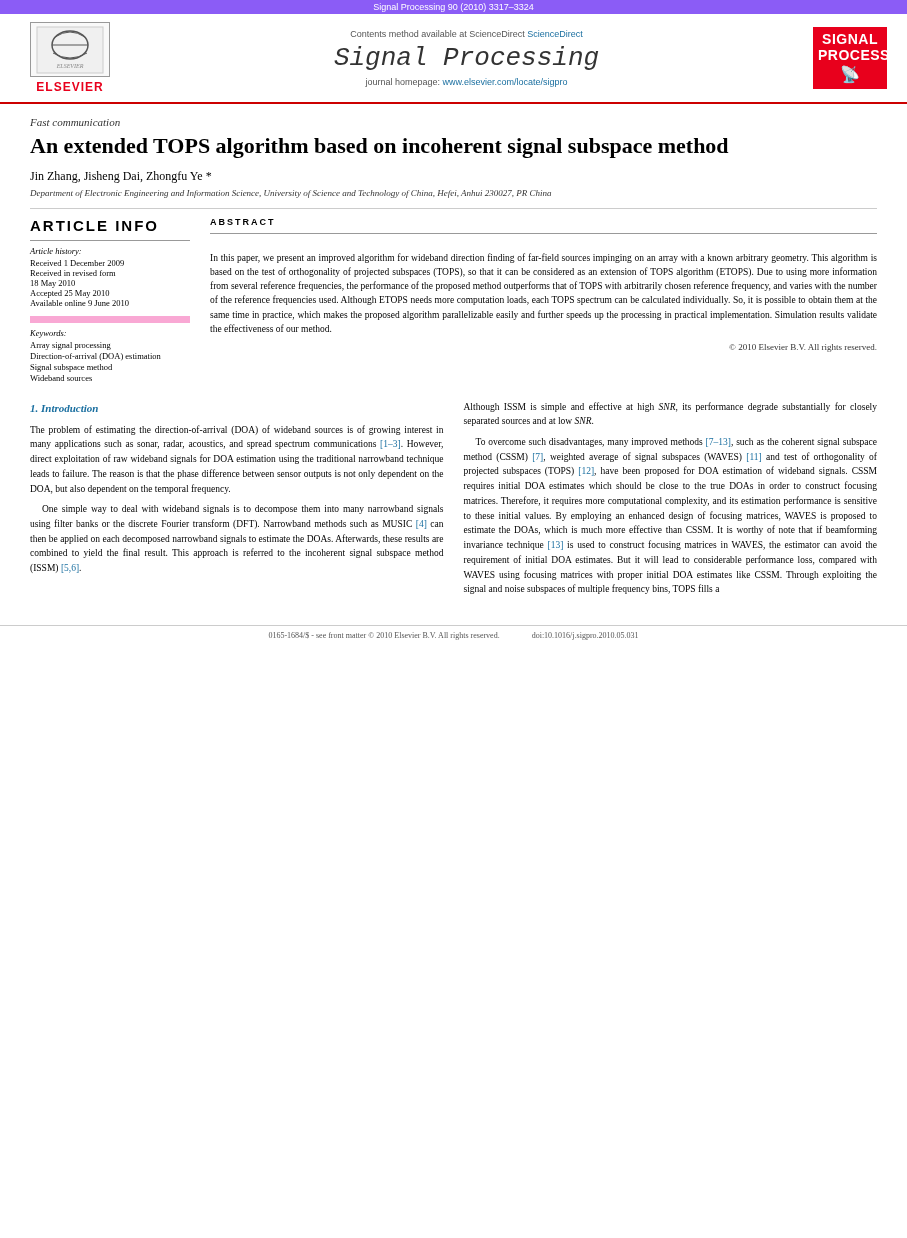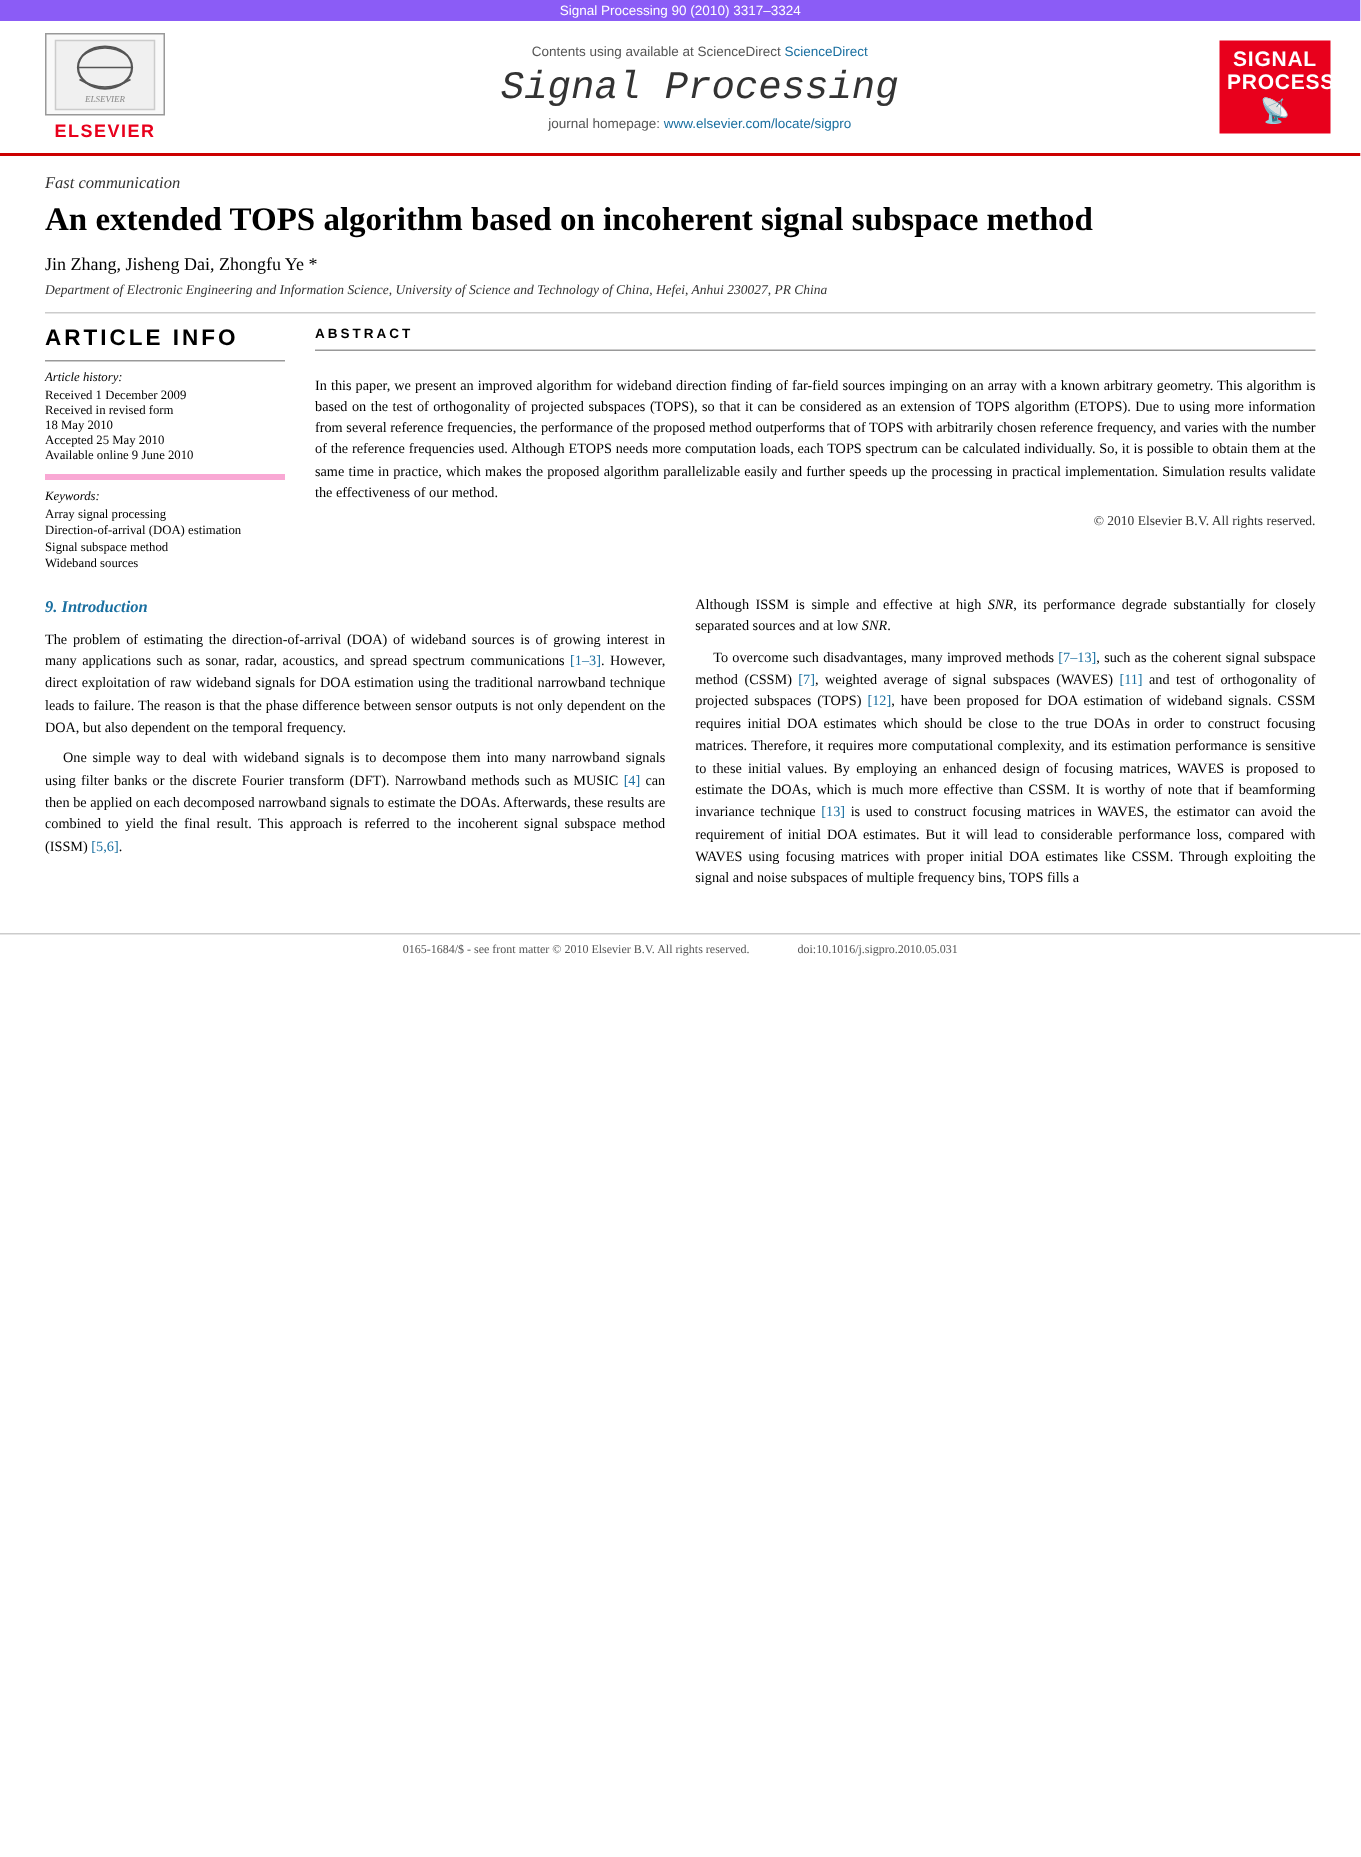--- a/index.html
+++ b/index.html
@@ -150,21 +150,21 @@
     }
     .article-info .ai-label {
       font-size: 8.5px;
       font-style: italic;
       margin-bottom: 2px;
     }
     .article-info .ai-value {
       font-size: 8.5px;
     }
     .article-info .kw-section {
-      border-top: 4px solid #f9a8d4;
+      border-top: 7px solid #f9a8d4;
       padding-top: 5px;
     }
     .article-info .kw-label {
       font-size: 8.5px;
       font-style: italic;
       margin-bottom: 2px;
     }
     .article-info .kw-item {
       font-size: 8.5px;
       margin-bottom: 1px;
@@ -262,21 +262,21 @@
         <path d="M20 12 Q35 2 50 12" fill="none" stroke="#555" stroke-width="1"></path>
         <path d="M18 28 Q35 38 52 28" fill="none" stroke="#555" stroke-width="1"></path>
         <text x="35" y="43" text-anchor="middle" font-size="6" fill="#888">ELSEVIER</text>
       </svg>
     </div>
     <div class="elsevier-text">ELSEVIER</div>
   </div>
 
   <div class="journal-center">
     <div class="contents-line">
-      <span>Contents using available at ScienceDirect</span>
+      <span>Contents method available at ScienceDirect</span>
       <a href="#">ScienceDirect</a>
     </div>
     <div class="journal-title">Signal Processing</div>
     <div class="homepage-line">
       <span>journal homepage:</span>
       <a href="#">www.elsevier.com/locate/sigpro</a>
     </div>
   </div>
 
   <div class="signal-badge">
@@ -324,21 +324,21 @@
         <div class="copyright-line">© 2010 Elsevier B.V. All rights reserved.</div>
       </div>
     </div>
   </div>
 
   <div class="body-section">
     <div class="body-two-col">
 
       <div class="body-col">
         <div class="section-heading">
-          <span>9. Introduction</span>
+          <span>1. Introduction</span>
         </div>
         <p>
           The problem of estimating the direction-of-arrival (DOA) of wideband sources is of growing interest in many applications such as sonar, radar, acoustics, and spread spectrum communications <span class="ref">[1–3]</span>. However, direct exploitation of raw wideband signals for DOA estimation using the traditional narrowband technique leads to failure. The reason is that the phase difference between sensor outputs is not only dependent on the DOA, but also dependent on the temporal frequency.
         </p>
         <p>
           One simple way to deal with wideband signals is to decompose them into many narrowband signals using filter banks or the discrete Fourier transform (DFT). Narrowband methods such as MUSIC <span class="ref">[4]</span> can then be applied on each decomposed narrowband signals to estimate the DOAs. Afterwards, these results are combined to yield the final result. This approach is referred to the incoherent signal subspace method (ISSM) <span class="ref">[5,6]</span>.
         </p>
 
       </div>
 

